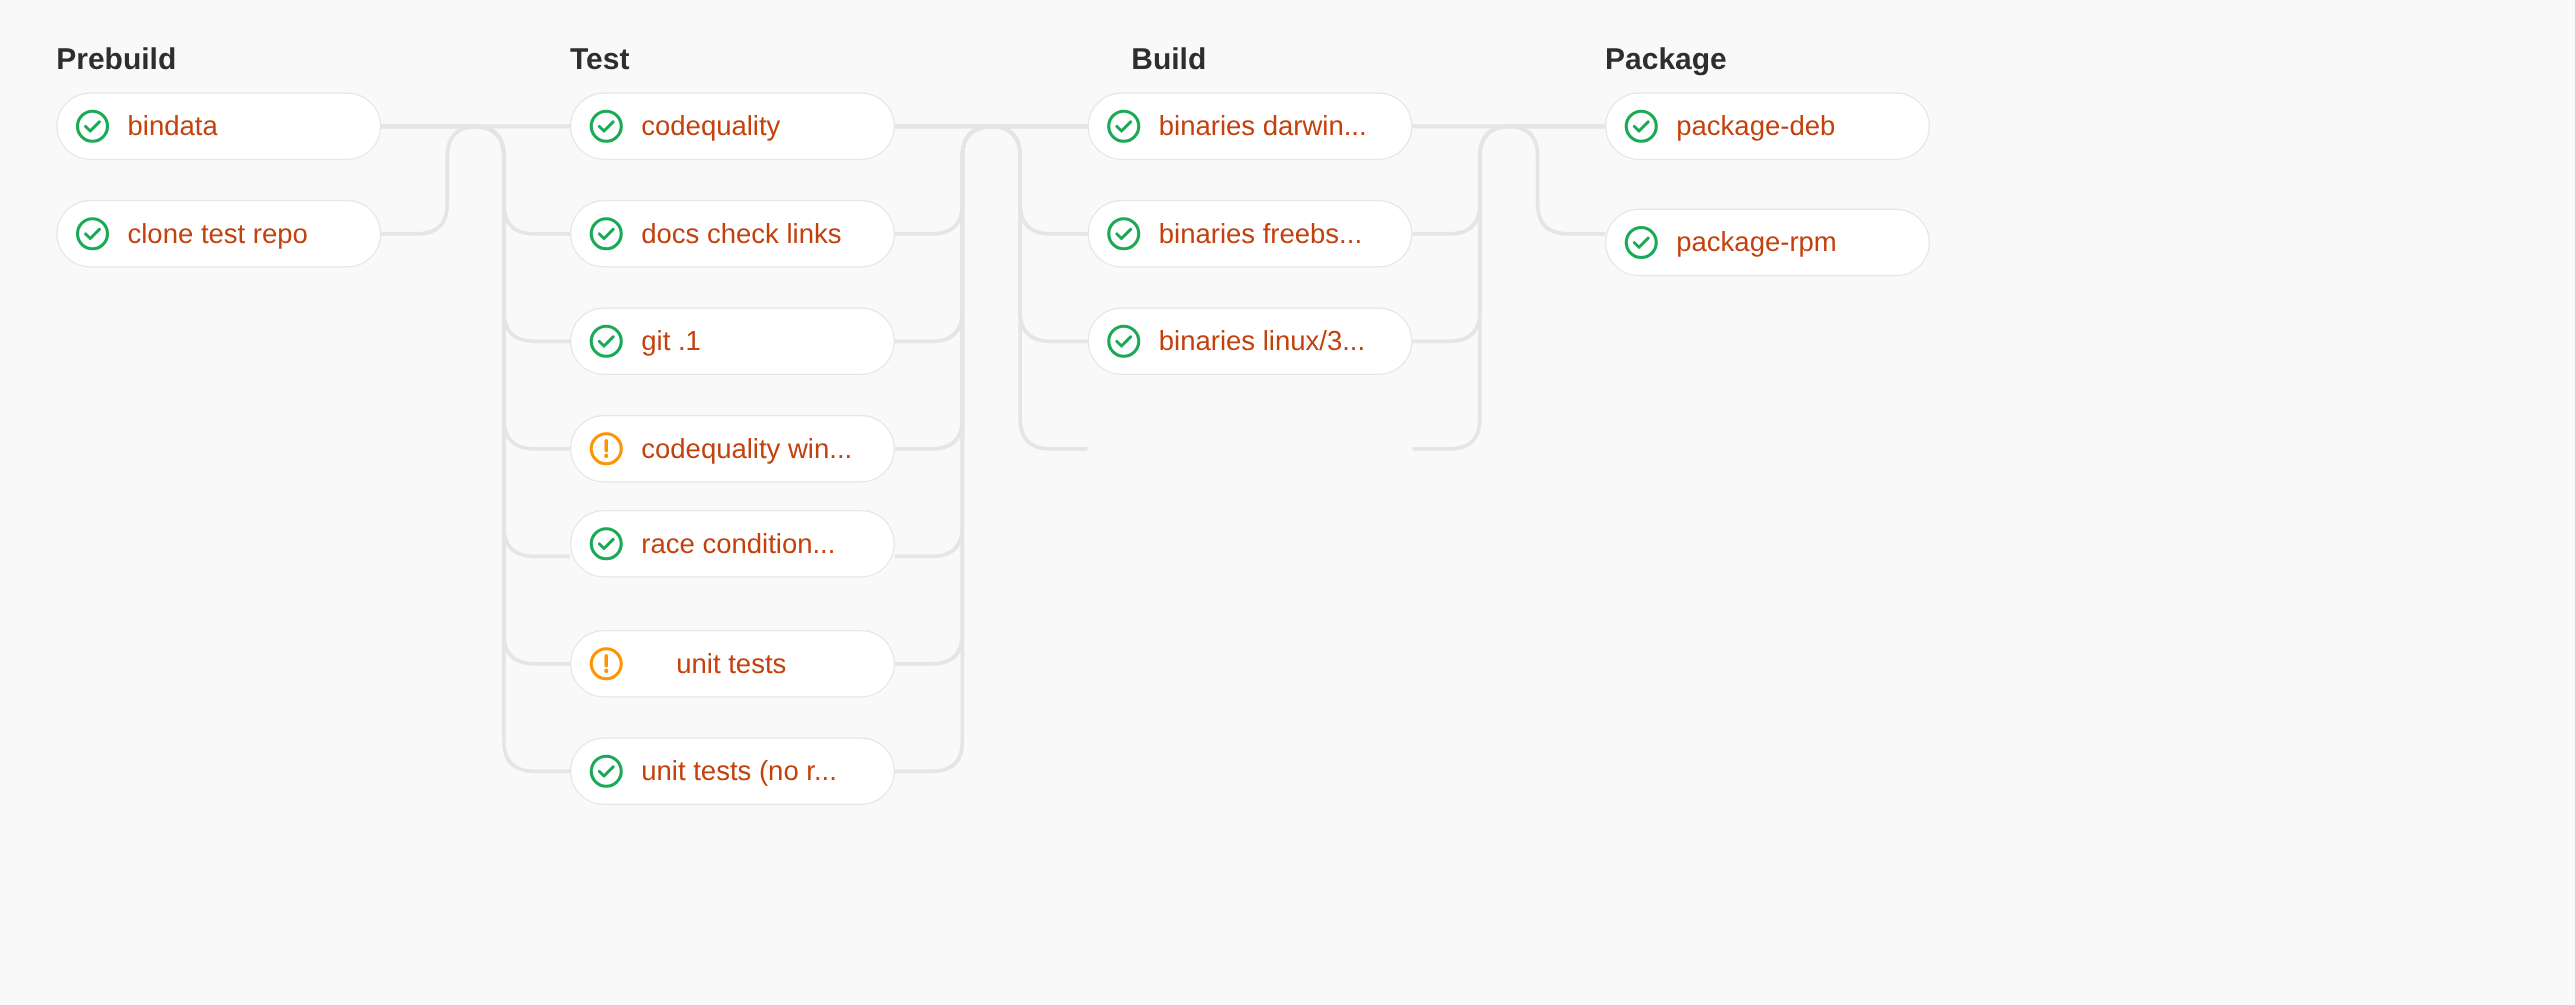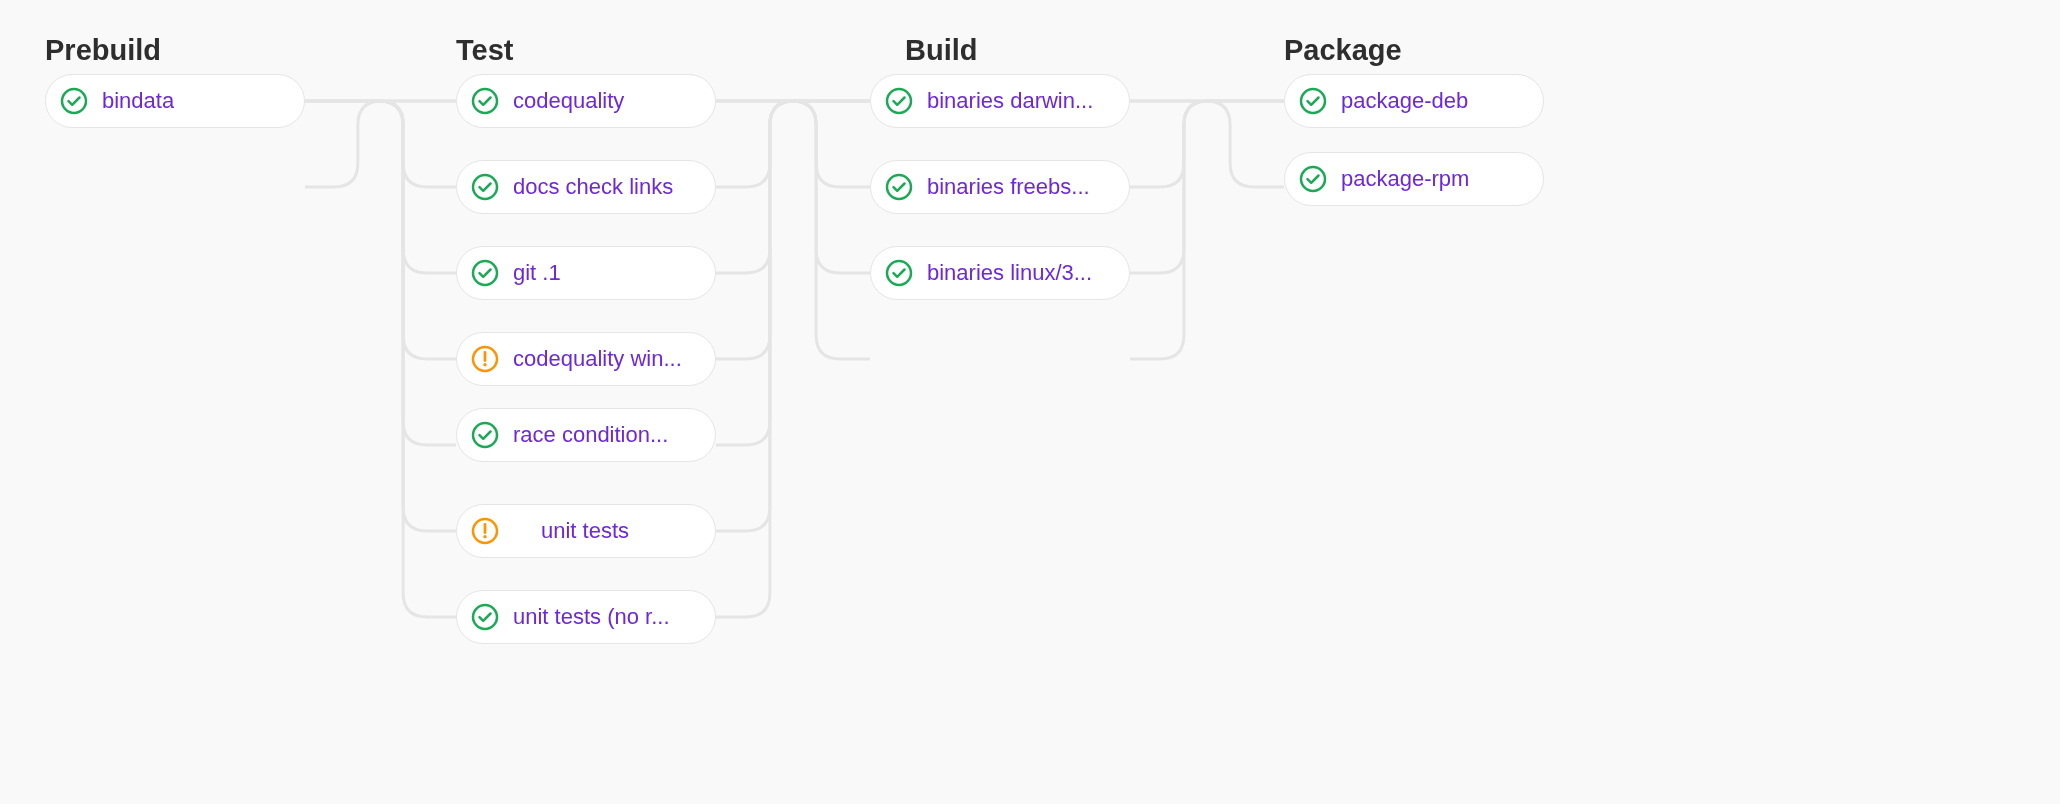--- a/index.html
+++ b/index.html
@@ -16,21 +16,21 @@
   }
   svg.connectors {
     position: absolute;
     top: 0; left: 0;
     width: 2060px; height: 804px;
     pointer-events: none;
   }
   .stage-title {
     position: absolute;
     font-weight: 600;
-    font-size: 29px;
+    font-size: 24px;
     color: #2e2e2e;
   }
   .job {
     position: absolute;
     width: 260px;
     height: 54px;
     background: #fff;
     border: 1.5px solid #e5e5e5;
     border-radius: 27px;
     display: flex;
@@ -40,21 +40,21 @@
     cursor: pointer;
   }
   .job .icon {
     width: 28px;
     height: 28px;
     flex: 0 0 28px;
     margin-right: 14px;
   }
   .job .label {
     font-size: 22px;
-    color: #6d28d9;
+    color: #c2410c;
     white-space: nowrap;
     overflow: hidden;
     text-overflow: ellipsis;
     max-width: 190px;
   }
 </style>
 </head>
 <body>
 
 <div class="canvas" id="canvas">
@@ -184,20 +184,27 @@
                L 1284 187" fill="none" stroke="#e5e5e5" stroke-width="3"></path>
     </svg>
 <div class="stage-title" style="left: 45px; top: 34px;">Prebuild</div>
     <div class="job" style="left: 45px; top: 74px;">
       <span class="icon"><svg viewBox="0 0 28 28">
       <circle cx="14" cy="14" r="12" fill="none" stroke="#1aaa55" stroke-width="2.5"></circle>
       <path d="M8.5 14.2 L12.2 17.8 L19.5 10.5" fill="none" stroke="#1aaa55" stroke-width="2.5" stroke-linecap="round" stroke-linejoin="round"></path>
     </svg></span>
       <span class="label">bindata</span>
     </div>
+    <div class="job" style="left: 45px; top: 160px;">
+      <span class="icon"><svg viewBox="0 0 28 28">
+      <circle cx="14" cy="14" r="12" fill="none" stroke="#1aaa55" stroke-width="2.5"></circle>
+      <path d="M8.5 14.2 L12.2 17.8 L19.5 10.5" fill="none" stroke="#1aaa55" stroke-width="2.5" stroke-linecap="round" stroke-linejoin="round"></path>
+    </svg></span>
+      <span class="label">clone test repo</span>
+    </div>
     <div class="stage-title" style="left: 456px; top: 34px;">Test</div>
     <div class="job" style="left: 456px; top: 74px;">
       <span class="icon"><svg viewBox="0 0 28 28">
       <circle cx="14" cy="14" r="12" fill="none" stroke="#1aaa55" stroke-width="2.5"></circle>
       <path d="M8.5 14.2 L12.2 17.8 L19.5 10.5" fill="none" stroke="#1aaa55" stroke-width="2.5" stroke-linecap="round" stroke-linejoin="round"></path>
     </svg></span>
       <span class="label">codequality</span>
     </div>
     <div class="job" style="left: 456px; top: 160px;">
       <span class="icon"><svg viewBox="0 0 28 28">
@@ -266,20 +273,20 @@
       <span class="label">binaries linux/3...</span>
     </div>
     <div class="stage-title" style="left: 1284px; top: 34px;">Package</div>
     <div class="job" style="left: 1284px; top: 74px;">
       <span class="icon"><svg viewBox="0 0 28 28">
       <circle cx="14" cy="14" r="12" fill="none" stroke="#1aaa55" stroke-width="2.5"></circle>
       <path d="M8.5 14.2 L12.2 17.8 L19.5 10.5" fill="none" stroke="#1aaa55" stroke-width="2.5" stroke-linecap="round" stroke-linejoin="round"></path>
     </svg></span>
       <span class="label">package-deb</span>
     </div>
-    <div class="job" style="left: 1284px; top: 152px;">
+    <div class="job" style="left: 1284px; top: 167px;">
       <span class="icon"><svg viewBox="0 0 28 28">
       <circle cx="14" cy="14" r="12" fill="none" stroke="#1aaa55" stroke-width="2.5"></circle>
       <path d="M8.5 14.2 L12.2 17.8 L19.5 10.5" fill="none" stroke="#1aaa55" stroke-width="2.5" stroke-linecap="round" stroke-linejoin="round"></path>
     </svg></span>
       <span class="label">package-rpm</span>
     </div>
   </div>
 
 </body></html>

